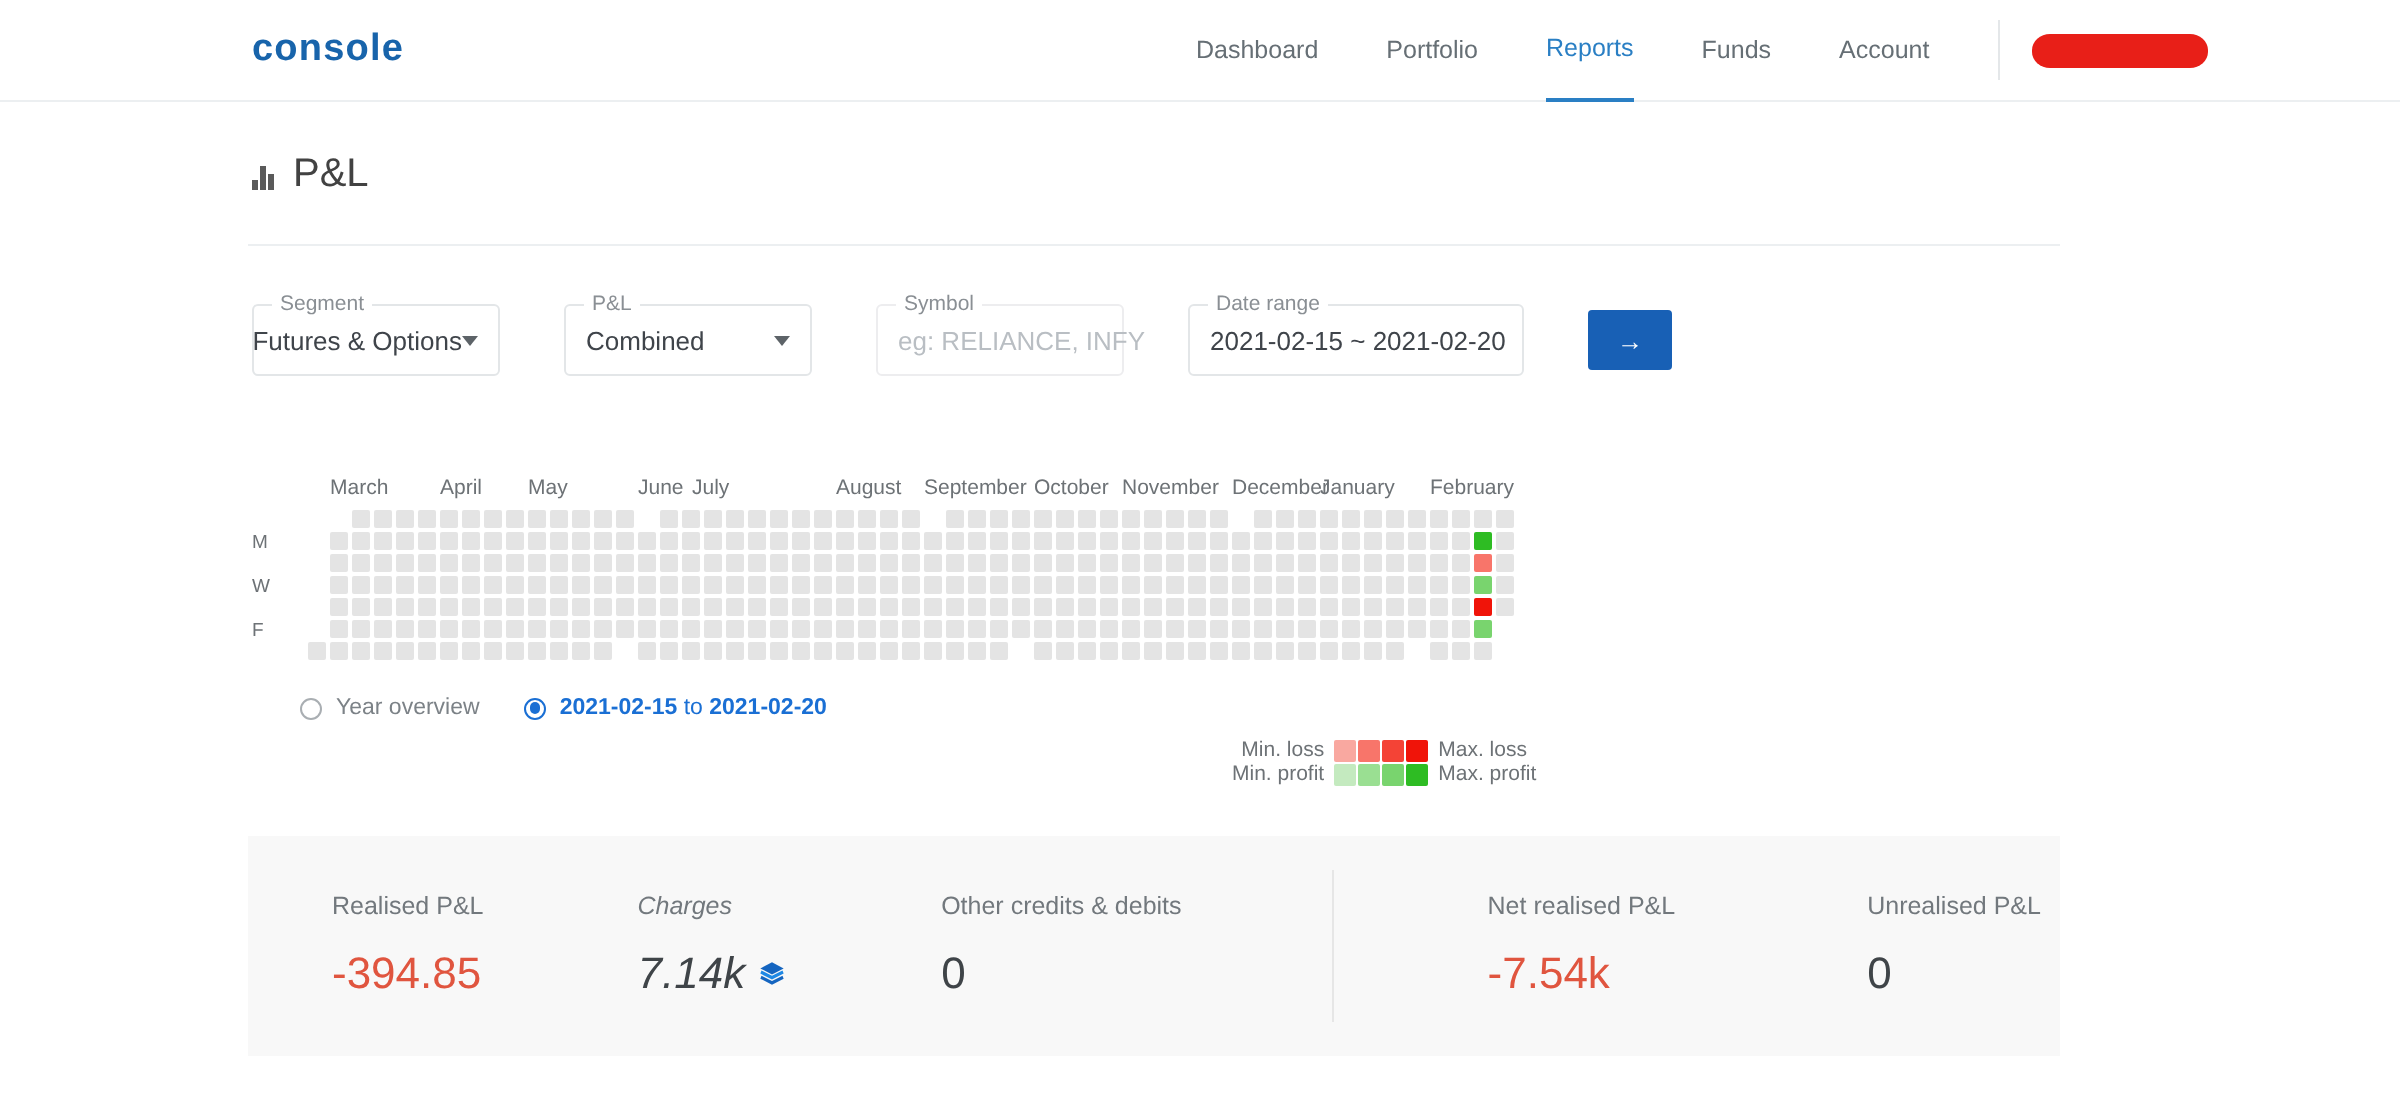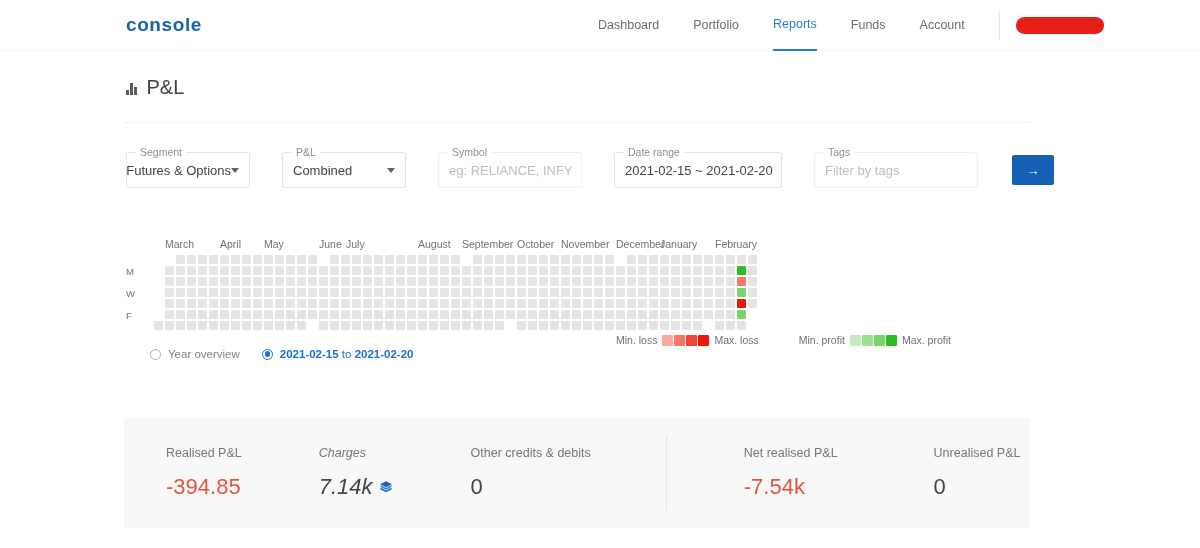--- a/index.html
+++ b/index.html
@@ -100,21 +100,21 @@
   .field-value.placeholder { color: #b9bec3; }
   .caret {
     margin-left: auto;
     width: 0; height: 0;
     border-left: 4.5px solid transparent;
     border-right: 4.5px solid transparent;
     border-top: 5.5px solid #5d6368;
   }
   .f-segment { width: 124px; margin-right: 32px; justify-content: flex-end; }
   .f-pl      { width: 124px; margin-right: 32px; }
-  .f-symbol  { width: 144px; margin-right: 32px; border-color:#ededef; }
+  .f-symbol  { width: 124px; margin-right: 32px; border-color:#ededef; }
   .f-date    { width: 168px; margin-right: 32px; }
   .f-tags    { width: 164px; margin-right: 34px; border-color:#ededef; }
   .go-btn {
     width: 42px; height: 30px;
     background: #1860b5;
     border: none; border-radius: 2px;
     color: #fff; font-size: 13px;
     display: flex; align-items: center; justify-content: center;
     cursor: pointer;
   }
@@ -150,21 +150,21 @@
     border: 1.3px solid #a9aeb2; background: #fff;
     display: flex; align-items: center; justify-content: center;
   }
   .radio.on { border-color: #1a6fd4; }
   .radio.on::after { content:""; width: 5.5px; height: 5.5px; border-radius: 50%; background: #1a6fd4; }
   .radio-label { font-size: 11.5px; color: #7c8287; white-space: nowrap; }
   .radio-label.sel { color: #1a6fd4; }
   .radio-label.sel b { font-weight: 700; }
   .radio-label.sel span { font-weight: 400; }
 
-  .legends { position: absolute; left: 616px; top: 334px; display: flex; align-items: center; }
+  .legends { position: absolute; left: 616px; top: 369px; display: flex; align-items: center; flex-direction: column; }
   .legend { display: flex; align-items: center; gap: 5px; margin-right: 40px; }
   .legend-text { font-size: 10.5px; color: #6d7276; white-space: nowrap; }
   .swatches { display: flex; gap: 1px; }
   .sw { width: 11px; height: 11px; border-radius: 1px; }
 
   
   .summary {
     position: absolute;
     left: 124px; top: 418px;
     width: 906px; height: 110px;
@@ -227,24 +227,20 @@
   <div class="field f-symbol">
     <span class="field-label">Symbol</span>
     <span class="field-value placeholder">eg: RELIANCE, INFY</span>
   </div>
 
   <div class="field f-date">
     <span class="field-label">Date range</span>
     <span class="field-value">2021-02-15 ~ 2021-02-20</span>
   </div>
 
-  <div class="field f-tags">
-    <span class="field-label">Tags</span>
-    <span class="field-value placeholder">Filter by tags</span>
-  </div>
 
   <button class="go-btn">→</button>
 </div>
 
 <div class="heatmap-wrap">
   <div class="month-row" id="month-row">
       <div class="month-label" style="left: 11px;">March</div>
       <div class="month-label" style="left: 66px;">April</div>
       <div class="month-label" style="left: 110px;">May</div>
       <div class="month-label" style="left: 165px;">June</div>

